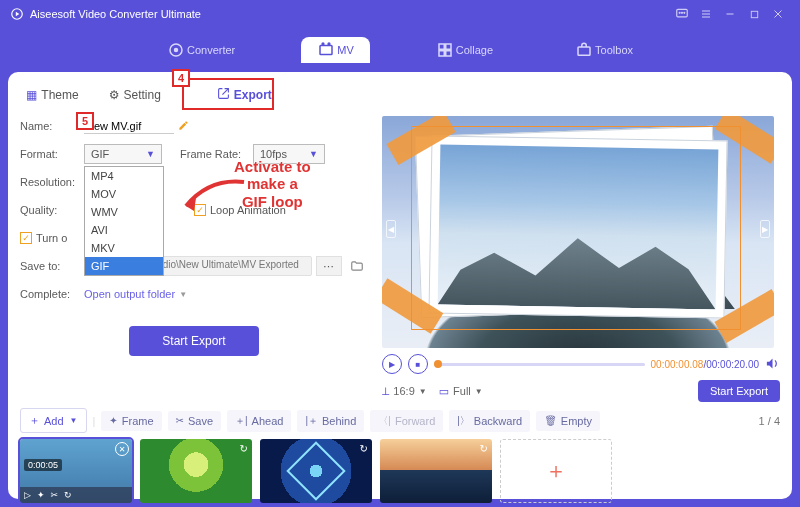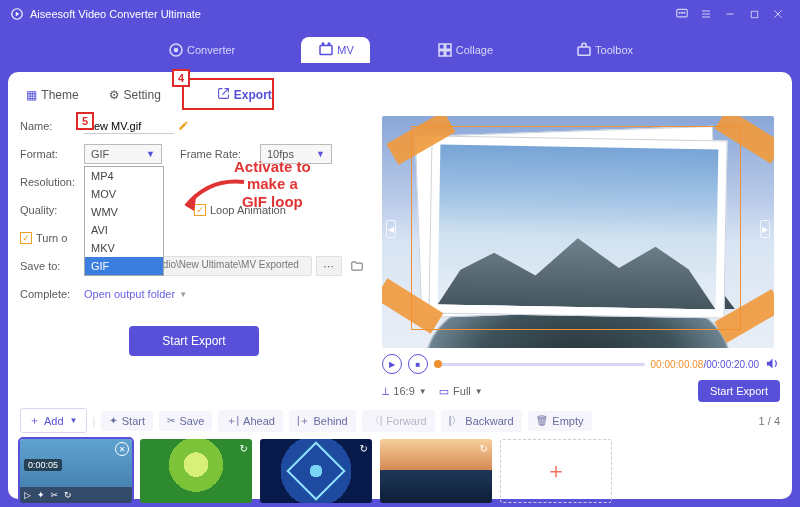--- a/index.html
+++ b/index.html
@@ -216,21 +216,21 @@
             </svg></span>
       </div>
 
       <div class="form-row">
         <label>Format:</label>
         <span class="select">
           <span>GIF</span>
           <span class="arrow">▼</span>
         </span>
         <label style="margin-left:18px">Frame Rate:</label>
-        <span class="select small" style="margin-left:16px">
+        <span class="select small" style="margin-left:9px">
           <span>10fps</span>
           <span class="arrow">▼</span>
         </span>
       </div>
 
       <div class="dd">
         <div class="opt">MP4</div>
         <div class="opt">MOV</div>
         <div class="opt">WMV</div>
         <div class="opt">AVI</div>
@@ -341,21 +341,21 @@
 
   <div class="toolbar">
     <span class="addbtn">
         <span class="ic">＋</span>
         <span>Add</span>
         <span style="font-size:8px;margin-left:2px">▼</span>
       </span>
     <span style="color:#ddd">|</span>
     <span class="tbtn">
         <span class="ic">✦</span>
-        <span>Start</span>
+        <span>Frame</span>
       </span>
     <span class="tbtn">
         <span class="ic">✂</span>
         <span>Save</span>
       </span>
     <span class="tbtn">
         <span class="ic">＋|</span>
         <span>Ahead</span>
       </span>
     <span class="tbtn">

